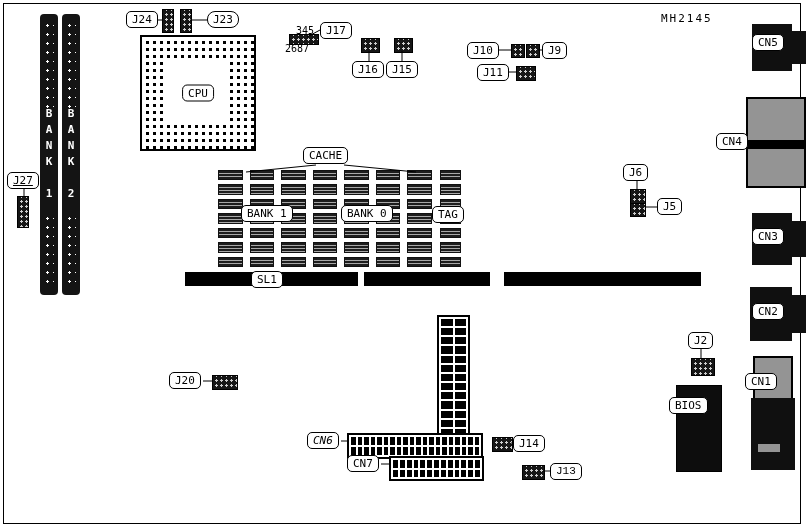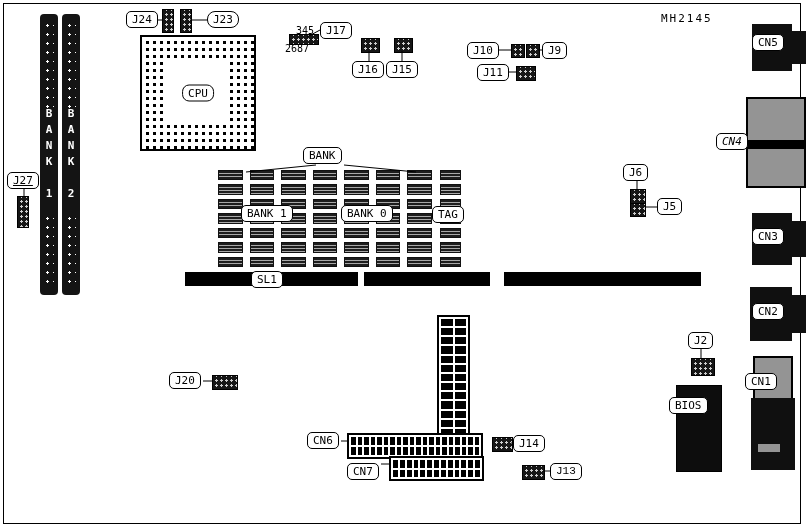--- a/index.html
+++ b/index.html
@@ -26,21 +26,21 @@
   .simm::before { top:7px; height:90px; }
   .simm::after { bottom:7px; height:74px; }
   .simm-text { writing-mode:vertical-rl; text-orientation:upright; color:#fff; font:bold 11px "DejaVu Sans Mono", monospace; letter-spacing:3px; z-index:3; }
 
   .cpu-socket {
     position:absolute; border:2px solid #000; background-color:#fff;
     background-image:radial-gradient(circle, #000 1.6px, rgba(0,0,0,0) 1.9px);
     background-size:7px 7px; background-position:2px 2px; z-index:2;
   }
   .cpu-inner { position:absolute; left:25px; top:25px; right:25px; bottom:25px; background:#fff; }
-  .cpu-lbl { left:50%; top:50%; transform:translate(-50%,-50%);border-radius:7px; }
+  .cpu-lbl { left:50%; top:50%; transform:translate(-50%,-50%); }
 
   .jumper {
     position:absolute; z-index:3; background-color:#161616; border:1px solid #000;
     background-image:radial-gradient(circle, #cfcfcf 1px, rgba(0,0,0,0) 1.2px);
     background-size:5px 5px; background-position:1px 2px;
   }
 
   .bar { position:absolute; background:#000; z-index:2; }
 
   .chip-grid { position:absolute; display:grid; z-index:2; }
@@ -102,21 +102,21 @@
   <div class="lbl" style="left:352px; top:61px;">J16</div>
   <div class="lbl" style="left:386px; top:61px;">J15</div>
 
   <div class="lbl" style="left:467px; top:42px;">J10</div>
   <div class="jumper" style="left:511px; top:44px; width:12px; height:12px;"></div>
   <div class="jumper" style="left:526px; top:44px; width:12px; height:12px;"></div>
   <div class="lbl" style="left:542px; top:42px;">J9</div>
   <div class="lbl" style="left:477px; top:64px;">J11</div>
   <div class="jumper" style="left:516px; top:66px; width:18px; height:13px;"></div>
 
-  <div class="lbl" style="left:303px; top:147px;">BANK</div>
+  <div class="lbl" style="left:303px; top:147px;">CACHE</div>
   <div class="chip-grid cache-chips" style="left:218px; top:170px; width:214px; height:97px;">
       <div></div>
       <div></div>
       <div></div>
       <div></div>
       <div></div>
       <div></div>
       <div></div>
       <div></div>
       <div></div>
@@ -184,21 +184,21 @@
   <div class="jumper" style="left:630px; top:203px; width:14px; height:12px;"></div>
   <div class="lbl" style="left:657px; top:198px;">J5</div>
 
   <div class="port" style="left:752px; top:24px; width:40px; height:47px;"></div>
   <div class="port" style="left:789px; top:31px; width:17px; height:33px;"></div>
   <div class="lbl" style="left:752px; top:34px;">CN5</div>
 
   <div class="port-gray" style="left:746px; top:97px; width:56px; height:87px;">
     <div class="port-band" style="left:0; top:41px; width:100%; height:9px;"></div>
   </div>
-  <div class="lbl" style="left:716px; top:133px;font-style:italic;">CN4</div>
+  <div class="lbl" style="left:716px; top:133px;">CN4</div>
 
   <div class="port" style="left:752px; top:213px; width:40px; height:52px;"></div>
   <div class="port" style="left:789px; top:221px; width:17px; height:36px;"></div>
   <div class="lbl" style="left:752px; top:228px;">CN3</div>
 
   <div class="port" style="left:750px; top:287px; width:42px; height:54px;"></div>
   <div class="port" style="left:789px; top:295px; width:17px; height:38px;"></div>
   <div class="lbl" style="left:752px; top:303px;">CN2</div>
 
   <div class="port-gray" style="left:753px; top:356px; width:36px; height:40px;"></div>
@@ -237,21 +237,21 @@
       <div></div>
       <div></div>
       <div></div>
       <div></div>
       <div></div>
       <div></div>
       <div></div>
       <div></div>
     </div>
 
-  <div class="lbl" style="left:307px; top:432px;">CN6</div>
+  <div class="lbl" style="left:307px; top:432px;font-style:italic;">CN6</div>
   <div class="pin-grid" style="left:347px; top:433px; width:128px; height:18px; grid-template-columns:repeat(20,1fr); grid-template-rows:repeat(2,1fr);">
       <div></div>
       <div></div>
       <div></div>
       <div></div>
       <div></div>
       <div></div>
       <div></div>
       <div></div>
       <div></div>
@@ -280,21 +280,21 @@
       <div></div>
       <div></div>
       <div></div>
       <div></div>
       <div></div>
       <div></div>
       <div></div>
       <div></div>
       <div></div>
     </div>
-  <div class="lbl" style="left:347px; top:455px;margin-top:8px;">CN7</div>
+  <div class="lbl" style="left:347px; top:455px;">CN7</div>
   <div class="pin-grid" style="left:389px; top:456px; width:87px; height:17px; grid-template-columns:repeat(13,1fr); grid-template-rows:repeat(2,1fr);">
       <div></div>
       <div></div>
       <div></div>
       <div></div>
       <div></div>
       <div></div>
       <div></div>
       <div></div>
       <div></div>

